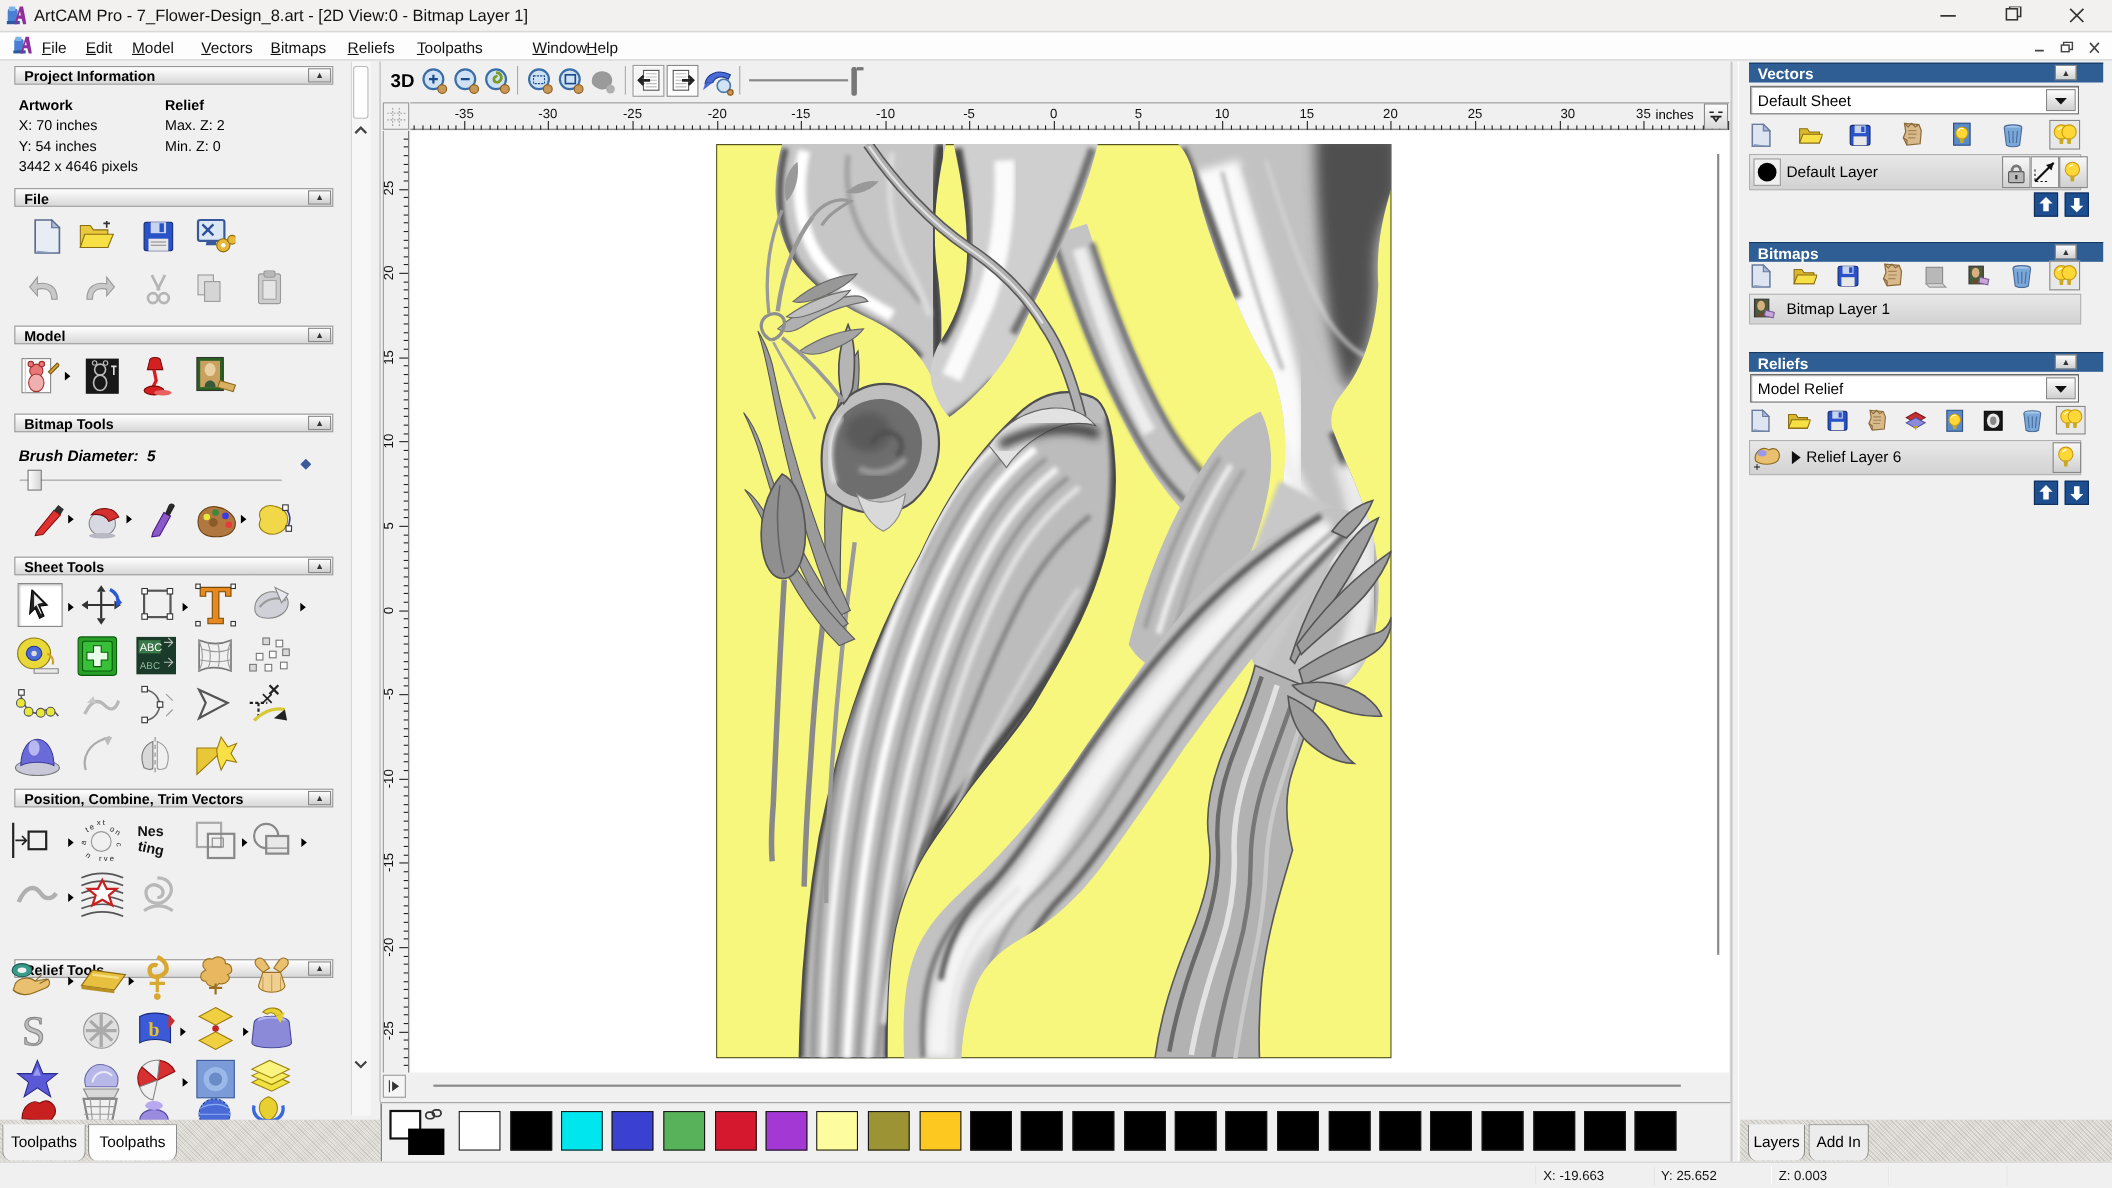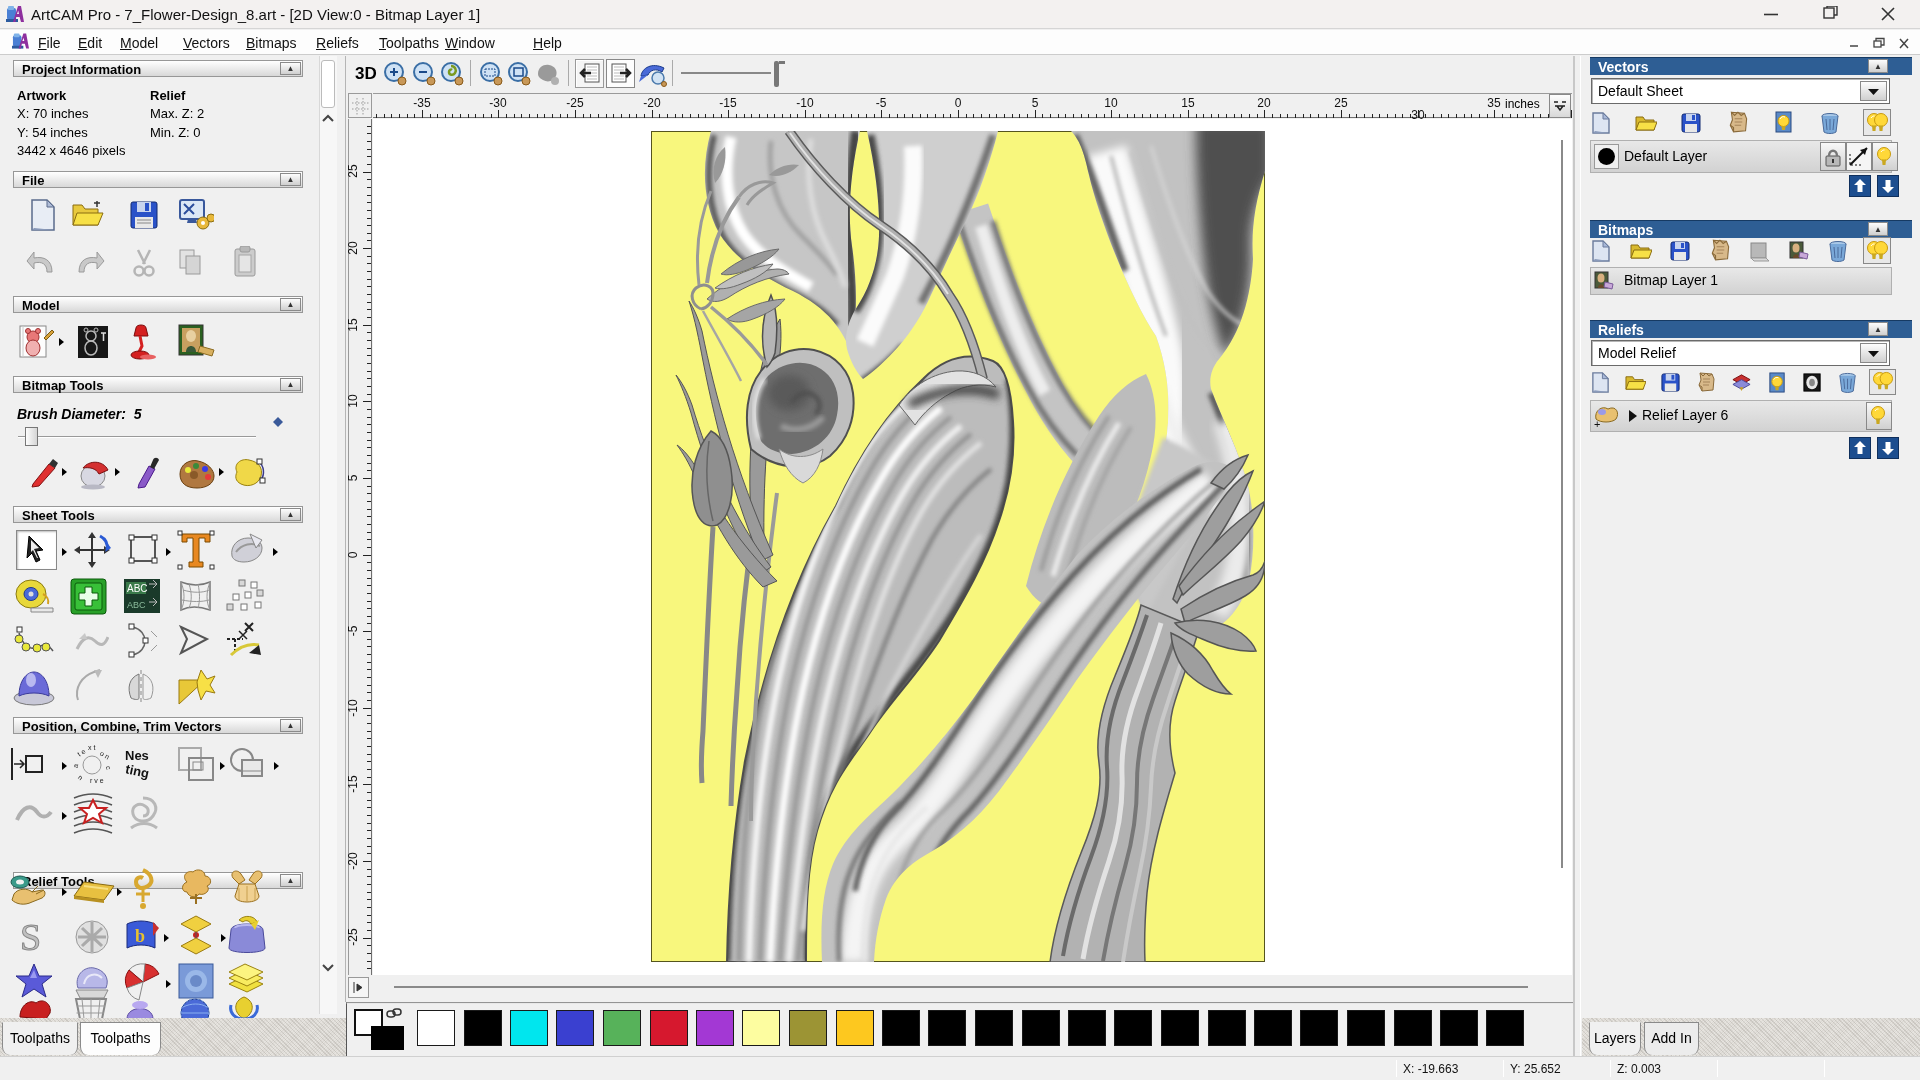--- a/index.html
+++ b/index.html
@@ -67,21 +67,21 @@
     <rect x="0" y="14" width="12" height="3" fill="#2c5a9e"></rect>
     <path d="M7 17 L12 1 L15 1 L18 17 L15 17 L13.6 12 L10.2 12 L9.5 17 Z M11 9 L13 9 L12.2 5.5 Z" fill="#8e2f9e"></path>
   </svg>
   <div class="menuitem" style="left:38px"><span>F</span>ile</div>
   <div class="menuitem" style="left:78px"><span>E</span>dit</div>
   <div class="menuitem" style="left:120px"><span>M</span>odel</div>
   <div class="menuitem" style="left:183px"><span>V</span>ectors</div>
   <div class="menuitem" style="left:246px"><span>B</span>itmaps</div>
   <div class="menuitem" style="left:316px"><span>R</span>eliefs</div>
   <div class="menuitem" style="left:379px"><span>T</span>oolpaths</div>
-  <div class="menuitem" style="left:445px"><span>W</span>indow</div>
+  <div class="menuitem" style="left:484px"><span>W</span>indow</div>
   <div class="menuitem" style="left:533px"><span>H</span>elp</div>
   <svg class="abs" style="left:1848px;top:7px" width="70" height="13" viewBox="0 0 70 13">
     <line x1="2" y1="9" x2="10" y2="9" stroke="#444" stroke-width="1.5"></line>
     <rect x="26" y="4" width="7" height="6" fill="none" stroke="#444" stroke-width="1.3"></rect>
     <path d="M28 4 L28 1.5 L36 1.5 L36 8 L33 8" fill="none" stroke="#444" stroke-width="1.3"></path>
     <path d="M52 2 L60 11 M60 2 L52 11" stroke="#444" stroke-width="1.5"></path>
   </svg>
 </div>
 
 <div id="leftpanel"></div>
@@ -935,21 +935,21 @@
 <div class="rultick" style="left:1348.7px;top:114px;width:1px;height:4px"></div>
 <div class="rultick" style="left:1356.3px;top:114px;width:1px;height:4px"></div>
 <div class="rultick" style="left:1364.0px;top:114px;width:1px;height:4px"></div>
 <div class="rultick" style="left:1371.6px;top:114px;width:1px;height:4px"></div>
 <div class="rultick" style="left:1379.3px;top:114px;width:1px;height:4px"></div>
 <div class="rultick" style="left:1387.0px;top:114px;width:1px;height:4px"></div>
 <div class="rultick" style="left:1394.6px;top:114px;width:1px;height:4px"></div>
 <div class="rultick" style="left:1402.3px;top:114px;width:1px;height:4px"></div>
 <div class="rultick" style="left:1409.9px;top:114px;width:1px;height:4px"></div>
 <div class="rultick" style="left:1417.6px;top:110px;width:1px;height:8px"></div>
-<div class="rullbl" style="left:1404px;top:108px;width:28px;text-align:center">30</div>
+<div class="rullbl" style="left:1404px;top:96px;width:28px;text-align:right">30</div>
 <div class="rultick" style="left:1425.3px;top:114px;width:1px;height:4px"></div>
 <div class="rultick" style="left:1432.9px;top:114px;width:1px;height:4px"></div>
 <div class="rultick" style="left:1440.6px;top:114px;width:1px;height:4px"></div>
 <div class="rultick" style="left:1448.2px;top:114px;width:1px;height:4px"></div>
 <div class="rultick" style="left:1455.9px;top:114px;width:1px;height:4px"></div>
 <div class="rultick" style="left:1463.6px;top:114px;width:1px;height:4px"></div>
 <div class="rultick" style="left:1471.2px;top:114px;width:1px;height:4px"></div>
 <div class="rultick" style="left:1478.9px;top:114px;width:1px;height:4px"></div>
 <div class="rultick" style="left:1486.5px;top:114px;width:1px;height:4px"></div>
 <div class="rultick" style="left:1494.2px;top:110px;width:1px;height:8px"></div>

